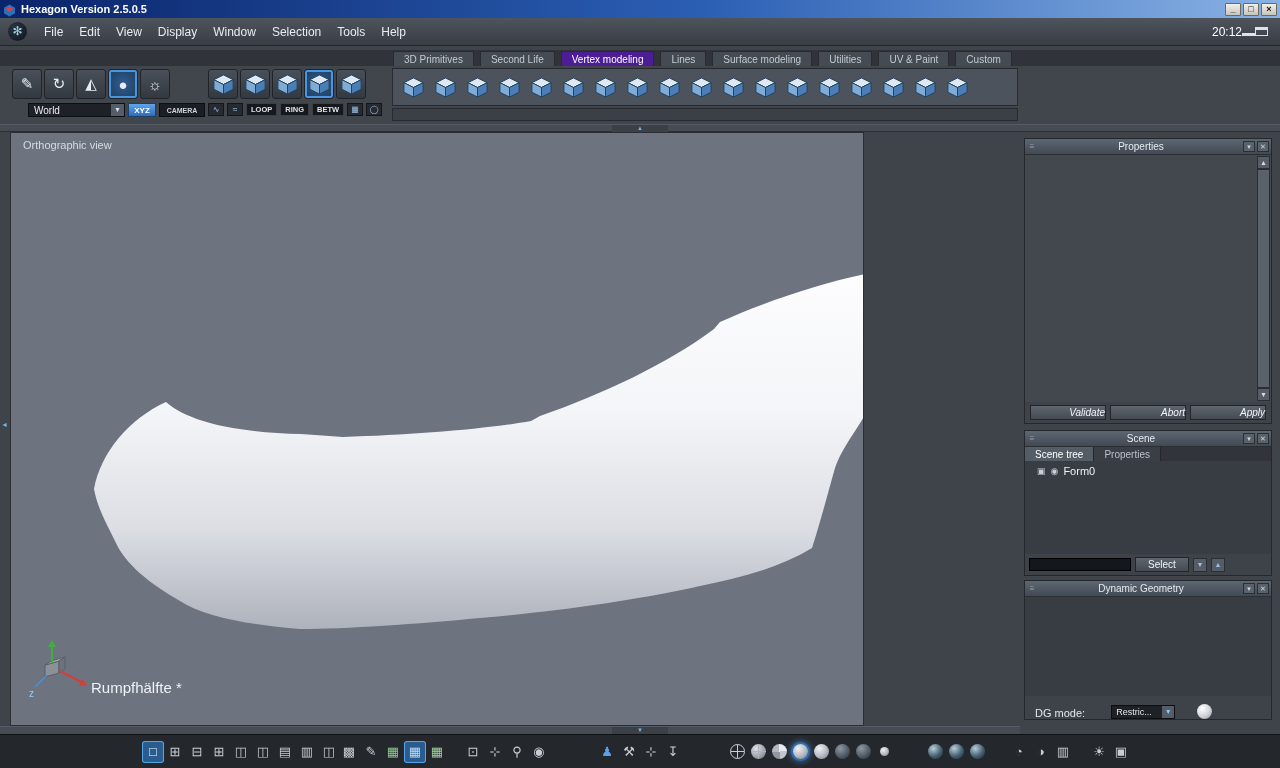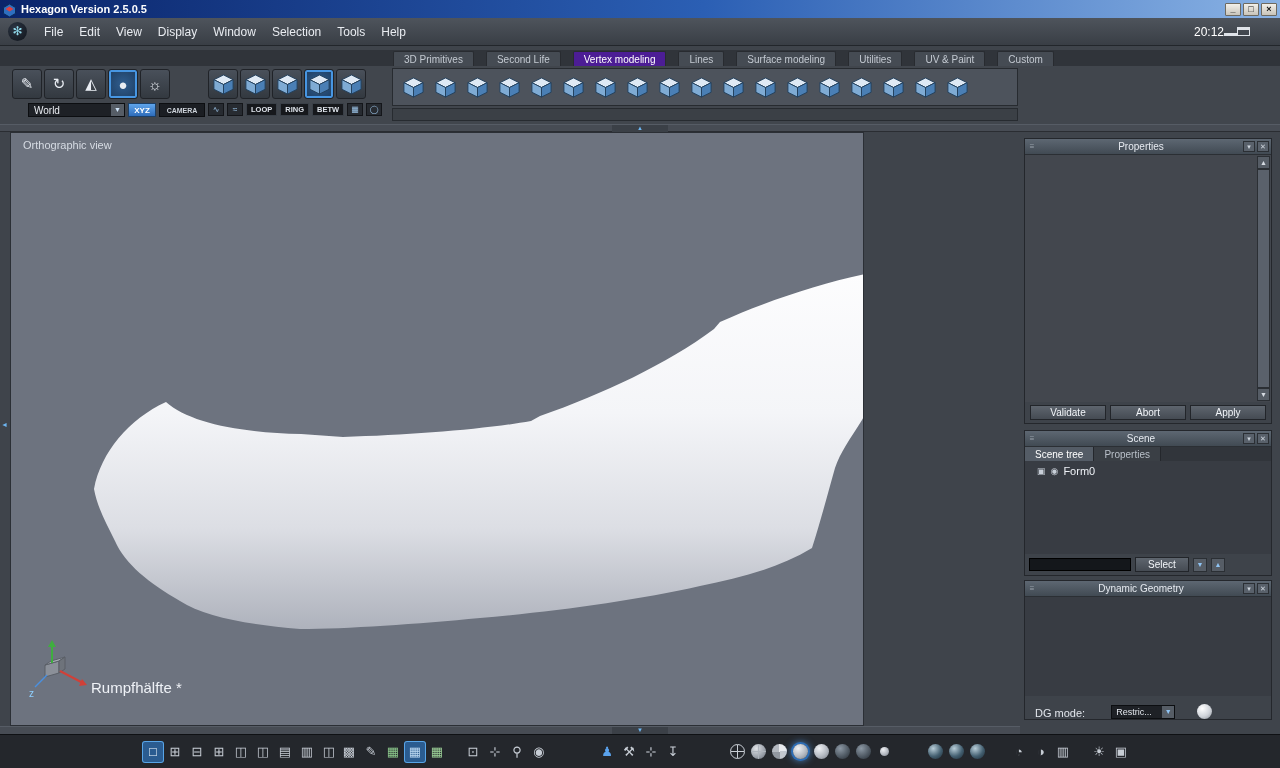--- a/index.html
+++ b/index.html
@@ -20,29 +20,29 @@
 
   
   .menubar{position:absolute;top:18px;width:100%;height:28px;
     background:linear-gradient(#4e545c,#393e45);display:flex;align-items:center;
     padding:0 8px;box-sizing:border-box;border-bottom:1px solid #22262b;}
   .logo{width:19px;height:19px;border-radius:50%;flex:0 0 19px;
     background:radial-gradient(circle at 35% 30%,#2c3navy,#10151c);
     background:radial-gradient(circle at 35% 30%,#2b3442,#0f141b);
     color:#8fd8ea;font-size:12px;line-height:19px;text-align:center;margin-right:9px;}
   .mitem{font-size:12px;color:#e9ecf1;padding:0 8px;cursor:default;}
-  .mright{margin-left:auto;display:flex;align-items:center;margin-right:22px;}
+  .mright{margin-left:auto;display:flex;align-items:center;margin-right:4px;}
   .clock{font-size:12px;color:#ffffff;}
   .wmini{width:13px;height:9px;border:1px solid #dfe3e9;box-sizing:border-box;}
   .wmini.min{border:none;border-bottom:3px solid #dfe3e9;}
   .wmini.max{border-top:3px solid #dfe3e9;}
 
   
   .tabbar{position:absolute;top:50px;width:100%;height:16px;background:#30343a;}
-  .tabs{position:absolute;left:393px;top:1px;display:flex;gap:12px;}
+  .tabs{position:absolute;left:393px;top:1px;display:flex;gap:6px;}
   .tab{padding:2px 10px 1px;font-size:10px;color:#c3c9d1;background:#454b53;
     border:1px solid #282b30;border-bottom:none;border-radius:2px 2px 0 0;white-space:nowrap;}
   .tab.active{background:#4c1d95;color:#ffffff;}
 
   
   .toolrow{position:absolute;top:66px;width:100%;height:58px;background:#41464d;
     border-bottom:1px solid #2a2d32;}
   .g1{position:absolute;left:12px;top:3px;}
   .iconsrow{display:flex;gap:2px;}
   .tbtn{width:30px;height:30px;background:linear-gradient(#49505a,#333940);
@@ -109,21 +109,21 @@
     border-top:1px solid #2b2f34;}
   .scroll{position:absolute;right:1px;top:1px;bottom:1px;width:13px;background:#363a40;}
   .sarrow{position:absolute;left:0;width:13px;height:13px;background:#565d66;
     border:1px solid #2b2f34;color:#d6dbe2;font-size:7px;text-align:center;line-height:11px;box-sizing:border-box;}
   .sarrow.up{top:0}.sarrow.down{bottom:0}
   .sthumb{position:absolute;top:13px;bottom:13px;left:0;width:13px;background:#5a616b;
     border:1px solid #2b2f34;box-sizing:border-box;}
   .pbuttons{position:absolute;left:0;right:0;bottom:0;height:21px;display:flex;gap:4px;
     padding:3px 5px;box-sizing:border-box;background:#3e434a;}
   .pushbtn{flex:1;background:linear-gradient(#5e656e,#454b53);border:1px solid #22252a;
-    color:#f2f5f9;font-size:10px;text-align:center;line-height:13px;}
+    color:#f2f5f9;font-size:10px;text-align:right;line-height:13px;font-style:italic;}
   .stabs{display:flex;height:15px;background:#31353b;border-top:1px solid #2b2f34;}
   .stab{padding:2px 10px 0;font-size:10px;color:#b9c0c9;background:#3a3f45;
     border-right:1px solid #24272c;}
   .stab.active{background:#545c66;color:#ffffff;}
   .sbody{position:absolute;top:30px;left:0;right:0;bottom:21px;background:#383c43;}
   .srow{display:flex;align-items:center;gap:5px;padding:4px 4px 0 12px;font-size:11px;color:#eef1f6;}
   .licon{font-size:9px;color:#c8cfd8;}
   .sfoot{position:absolute;left:0;right:0;bottom:0;height:21px;display:flex;align-items:center;
     gap:4px;padding:0 4px;background:#3e434a;box-sizing:border-box;}
   .sinput{width:102px;height:13px;background:#14171b;border:1px solid #000;color:#e9ecf1;

